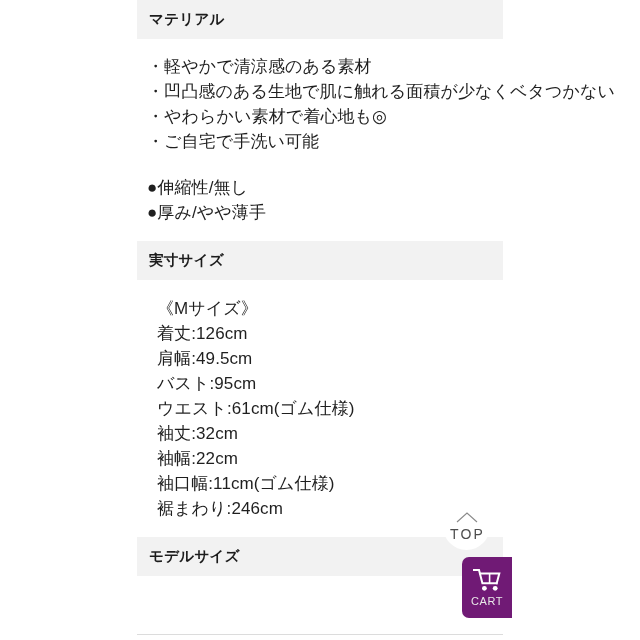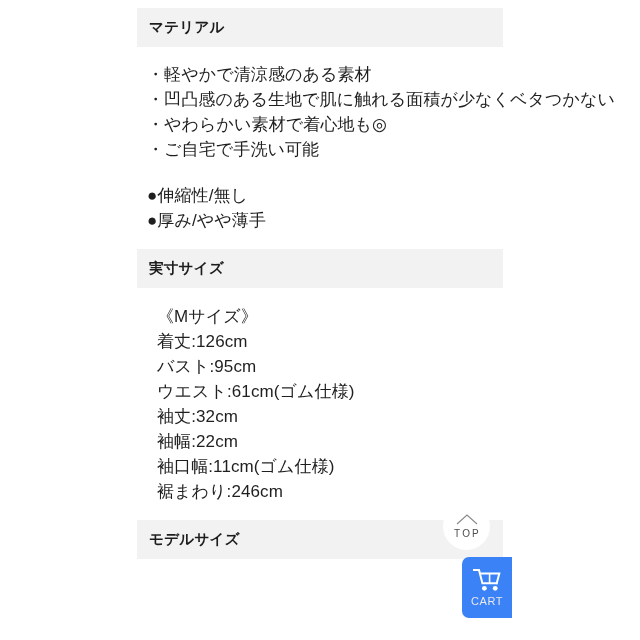--- a/index.html
+++ b/index.html
@@ -14,21 +14,21 @@
     font-family: "Liberation Sans", "DejaVu Sans", sans-serif;
     color: #1a1a1a;
     overflow: hidden;
     position: relative;
   }
 
   
   #page {
     position: absolute;
     left: 137px;
-    top: 8px;
+    top: 0;
     width: 366px;
     height: 568px;
   }
 
   
   .section-head {
     background: #f2f2f2;
     height: 39px;
     display: flex;
     align-items: center;
@@ -91,34 +91,34 @@
     cursor: pointer;
     z-index: 5;
   }
   #top-button .chev {
     width: 22px;
     height: 11px;
     margin-bottom: 3px;
   }
   #top-button .chev svg { display: block; }
   #top-button .top-label {
-    font-size: 10px;
+    font-size: 14px;
     letter-spacing: 2.2px;
     color: #4d4d4d;
     padding-left: 2px;
   }
 
   
   #cart-button {
     position: absolute;
     left: 462px;
     top: 557px;
     width: 50px;
     height: 61px;
-    background: #3b82f6;
+    background: #701a75;
     border-radius: 7px 0 0 7px;
     display: flex;
     flex-direction: column;
     align-items: center;
     justify-content: center;
     cursor: pointer;
     z-index: 6;
   }
   #cart-button .cart-glyph {
     width: 28px;
@@ -155,20 +155,21 @@
     <div class="spacer-sm"></div>
   </div>
 
   <div class="section-head">
     <span class="section-title">実寸サイズ</span>
   </div>
 
   <div class="section-body" id="measure-body">
     <div class="line indent">《Mサイズ》</div>
     <div class="line indent">着丈:126cm</div>
+    <div class="line indent">肩幅:49.5cm</div>
     <div class="line indent">バスト:95cm</div>
     <div class="line indent">ウエスト:61cm(ゴム仕様)</div>
     <div class="line indent">袖丈:32cm</div>
     <div class="line indent">袖幅:22cm</div>
     <div class="line indent">袖口幅:11cm(ゴム仕様)</div>
     <div class="line indent">裾まわり:246cm</div>
 
     <div class="spacer-sm"></div>
   </div>
 

